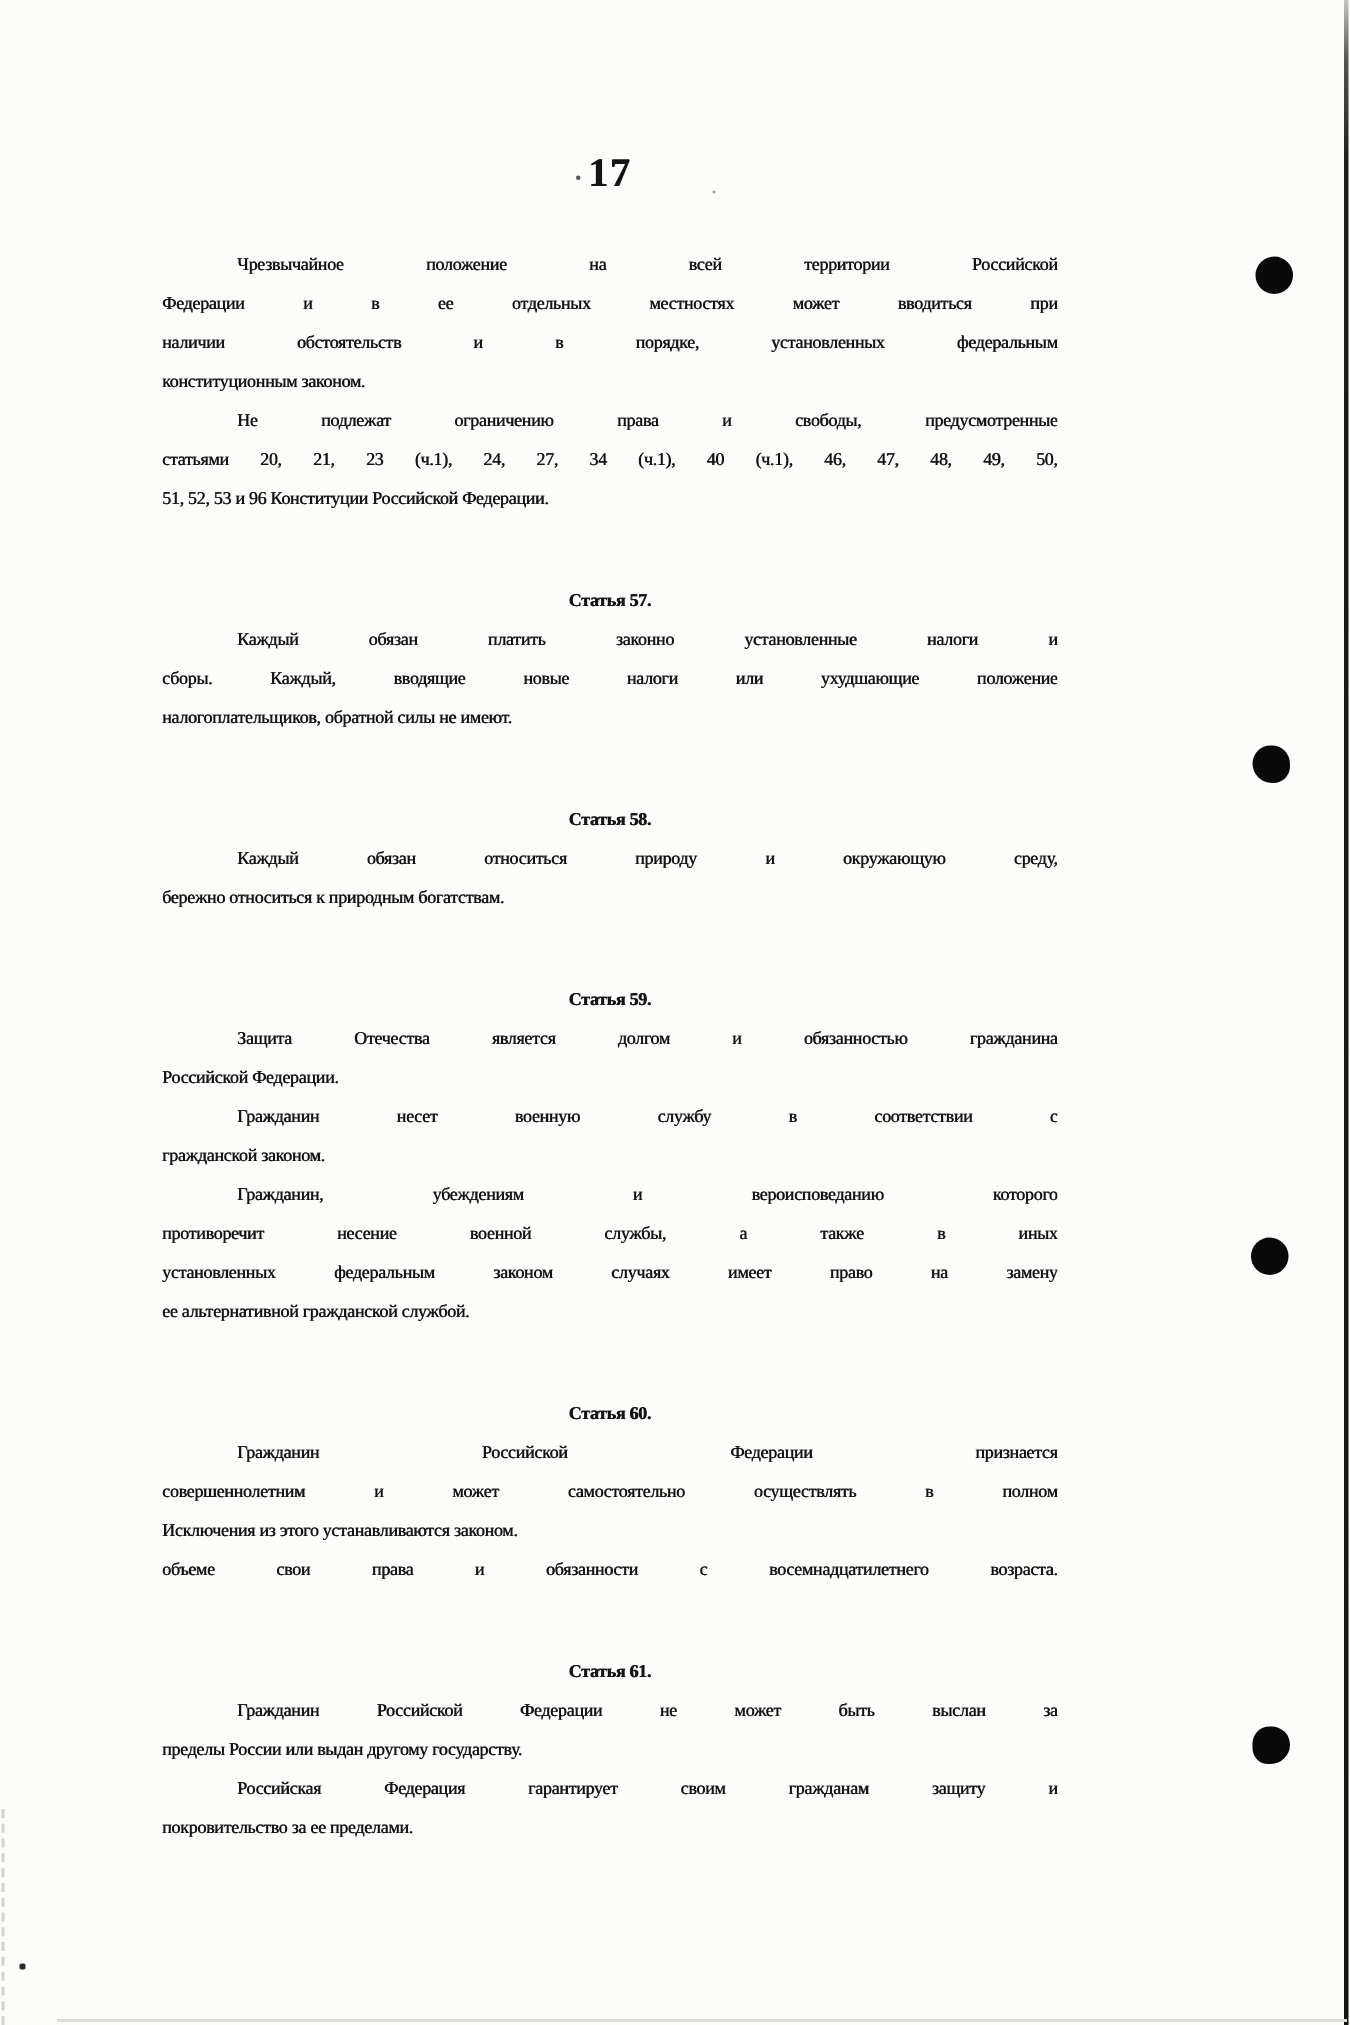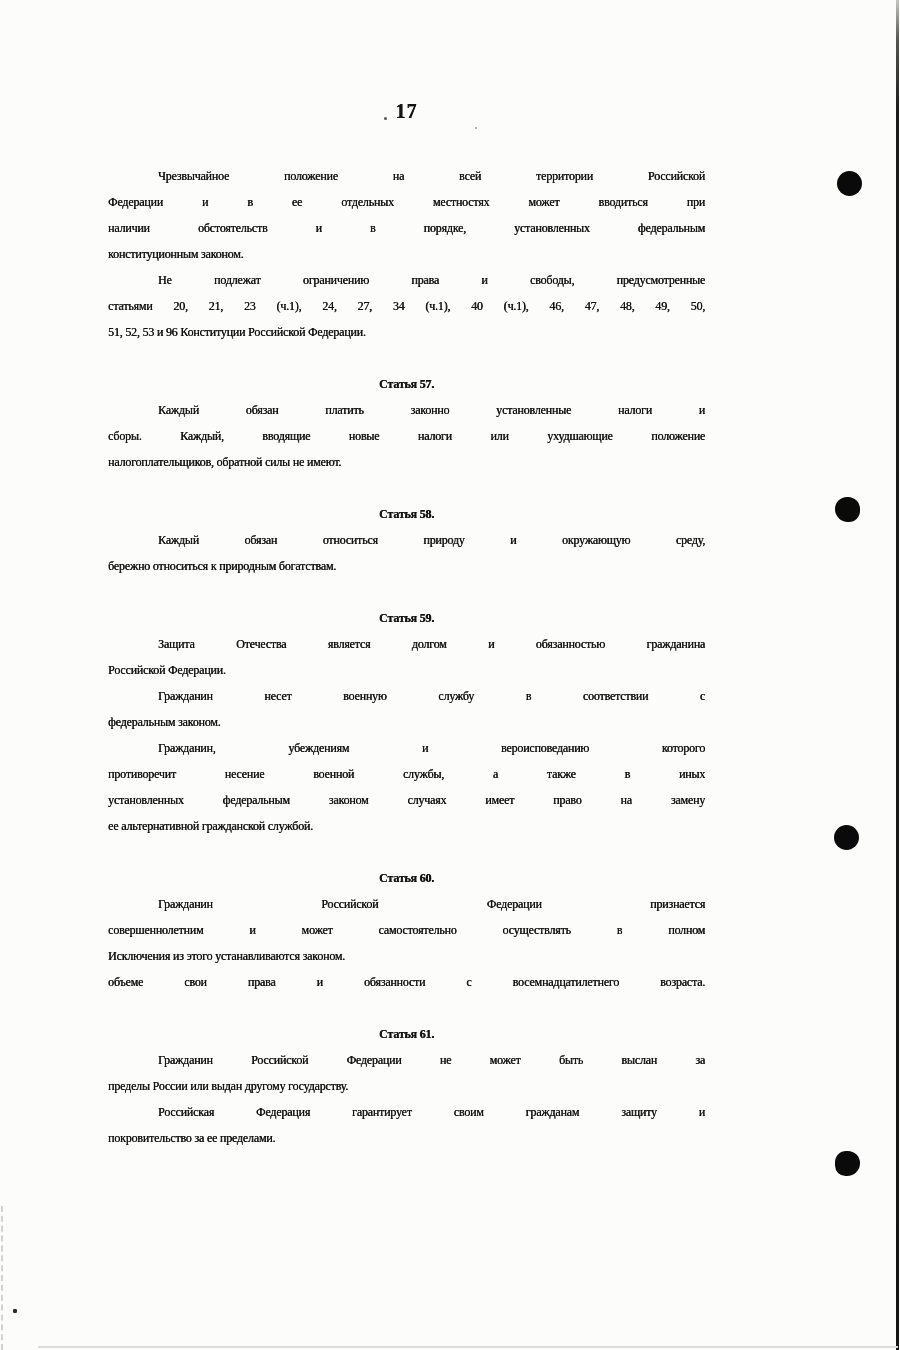--- a/index.html
+++ b/index.html
@@ -11,21 +11,21 @@
     overflow: hidden;
     font-family: "Liberation Serif", "DejaVu Serif", serif;
     color: #141414;
   }
   .page-number {
     position: absolute;
     top: 100px;
     left: 108px;
     width: 597px;
     text-align: center;
-    font-size: 20px;
+    font-size: 27px;
     font-weight: bold;
     letter-spacing: 1px;
     text-shadow: 0.3px 0 0 currentColor;
   }
   .text-block {
     position: absolute;
     top: 163px;
     left: 108px;
     width: 597px;
     font-size: 12px;
@@ -38,21 +38,21 @@
     text-align: justify;
     text-align-last: justify;
     height: 26px;
     overflow: hidden;
   }
   .line.first { text-indent: 50px; }
   .line.last { text-align-last: left; }
   .heading {
     font-weight: bold;
     text-align: center;
-    margin-top: 26px;
+    margin-top: 42px;
     height: 26px;
   }
   .hole {
     position: absolute;
     width: 25px;
     height: 25px;
     background: #0a0a0a;
     border-radius: 50%;
   }
   .hole.h1 { left: 837px; top: 171px; }
@@ -117,21 +117,21 @@
         <div class="line first">Каждый обязан относиться природу и окружающую среду,</div>
         <div class="line last">бережно относиться к природным богатствам.</div>
       </div>
       <div class="heading">Статья 59.</div>
       <div class="para">
         <div class="line first">Защита Отечества является долгом и обязанностью гражданина</div>
         <div class="line last">Российской Федерации.</div>
       </div>
       <div class="para">
         <div class="line first">Гражданин несет военную службу в соответствии с</div>
-        <div class="line last">федеральным законом.</div>
+        <div class="line last">гражданской законом.</div>
       </div>
       <div class="para">
         <div class="line first">Гражданин, убеждениям и вероисповеданию которого</div>
         <div class="line">противоречит несение военной службы, а также в иных</div>
         <div class="line">установленных федеральным законом случаях имеет право на замену</div>
         <div class="line last">ее альтернативной гражданской службой.</div>
       </div>
       <div class="heading">Статья 60.</div>
       <div class="para">
         <div class="line first">Гражданин Российской Федерации признается</div>

